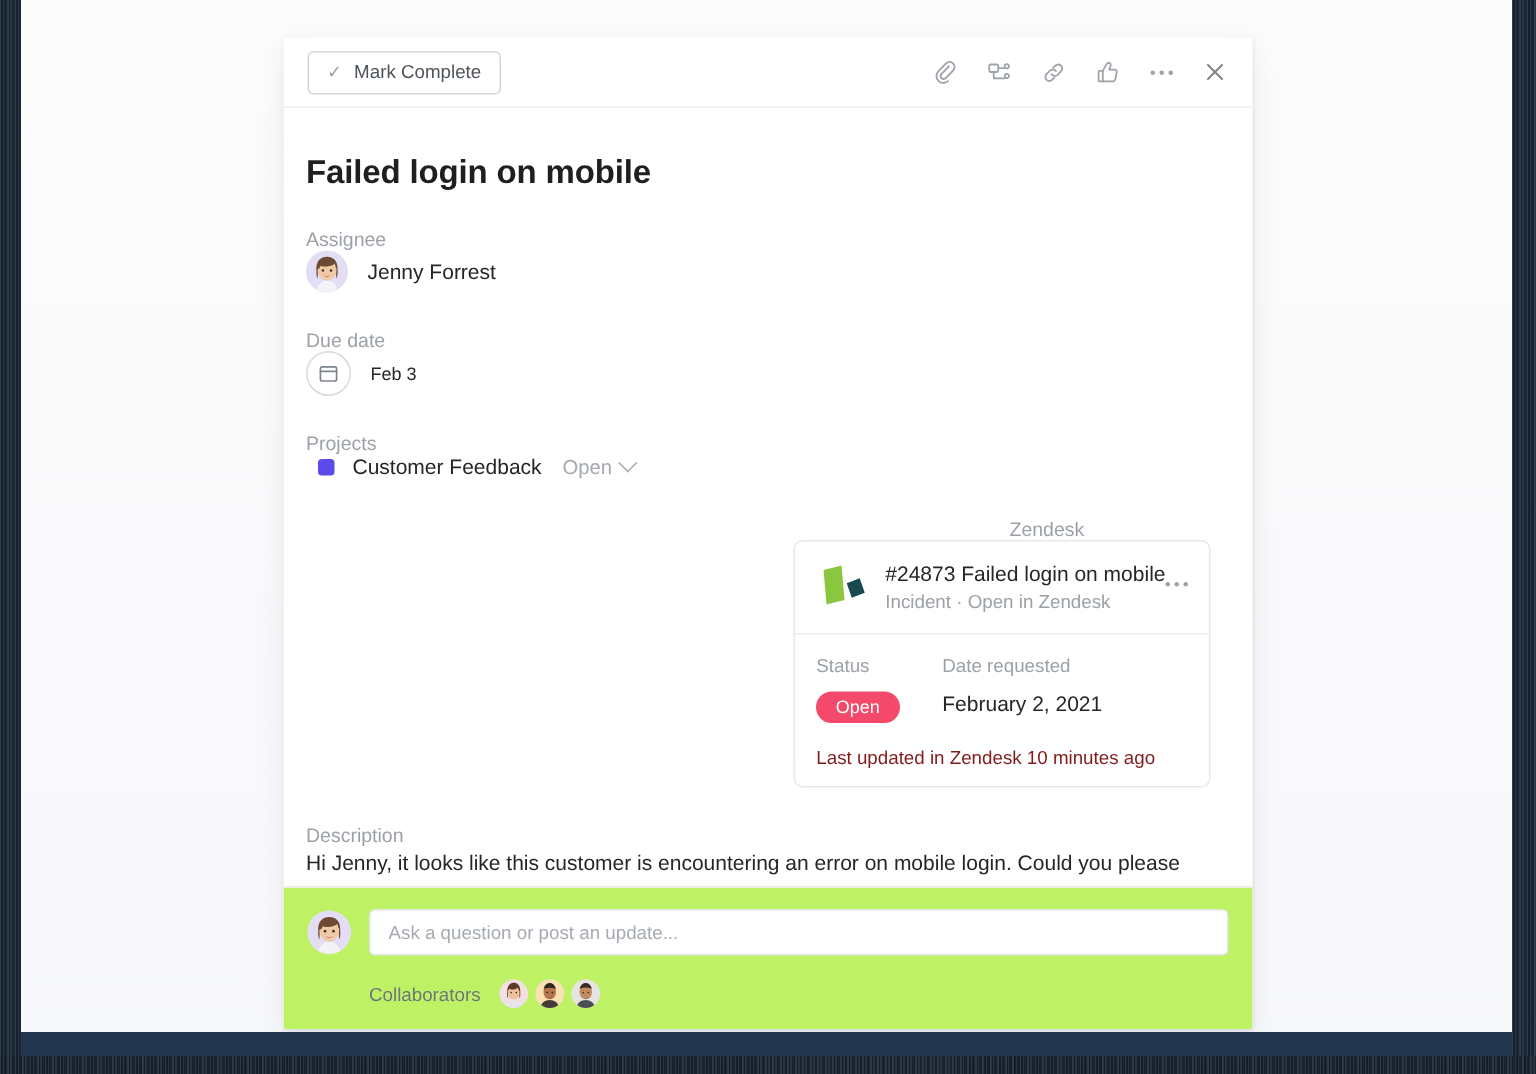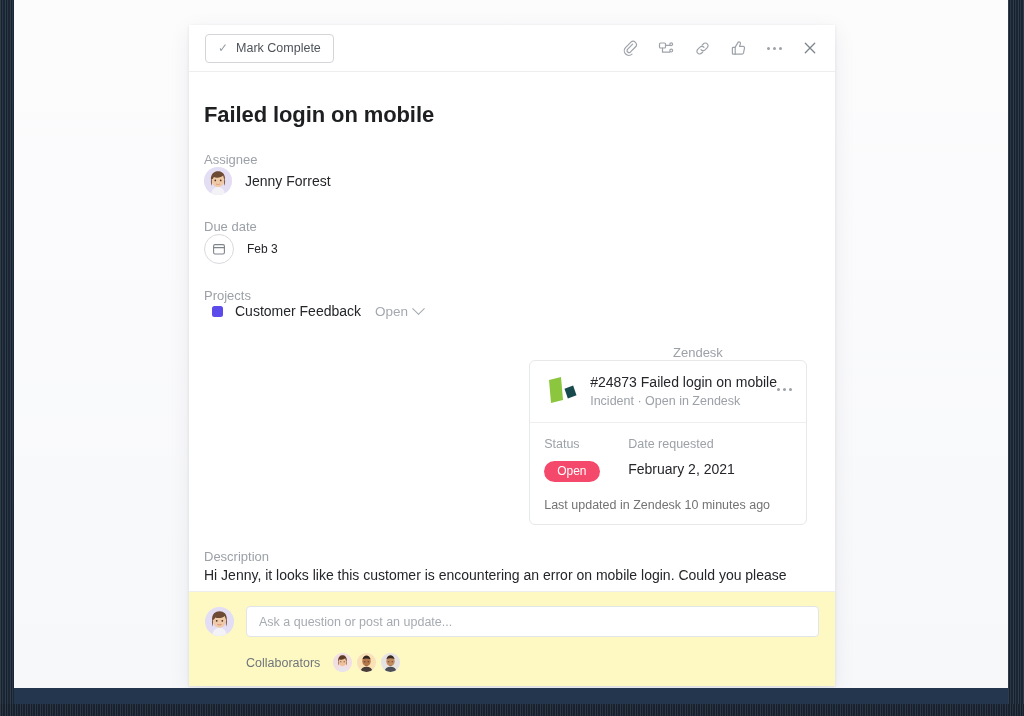--- a/index.html
+++ b/index.html
@@ -238,37 +238,37 @@
   .badge-open {
     display: inline-block;
     background: #f5496b;
     color: #fff;
     font-size: 12px;
     padding: 3px 13px;
     border-radius: 11px;
     line-height: 1.25;
   }
   .owner-name { margin-left: 9px; }
-  #zd-updated { margin-top: 16px; font-size: 12.5px; color: #737373; }
+  #zd-updated { margin-top: 16px; font-size: 12.5px; color: #7f1d1d; }
 
   
   #desc-row { align-items: flex-start; margin-top: 22px; }
   #desc-row .field-label { padding-top: 2px; }
   #description {
     flex: 1;
     font-size: 14px;
     line-height: 22px;
     color: #24262a;
     white-space: pre-wrap;
   }
 
   
   #panel-footer {
     border-top: 1px solid #eceef0;
-    background: #fef9c3;
+    background: #bef264;
     padding: 14px 16px 14px 16px;
     box-sizing: border-box;
     min-height: 92px;
   }
   #comment-row { display: flex; align-items: center; }
   #comment-input {
     flex: 1;
     margin-left: 12px;
     height: 31px;
     border: 1px solid #e2e5e8;

